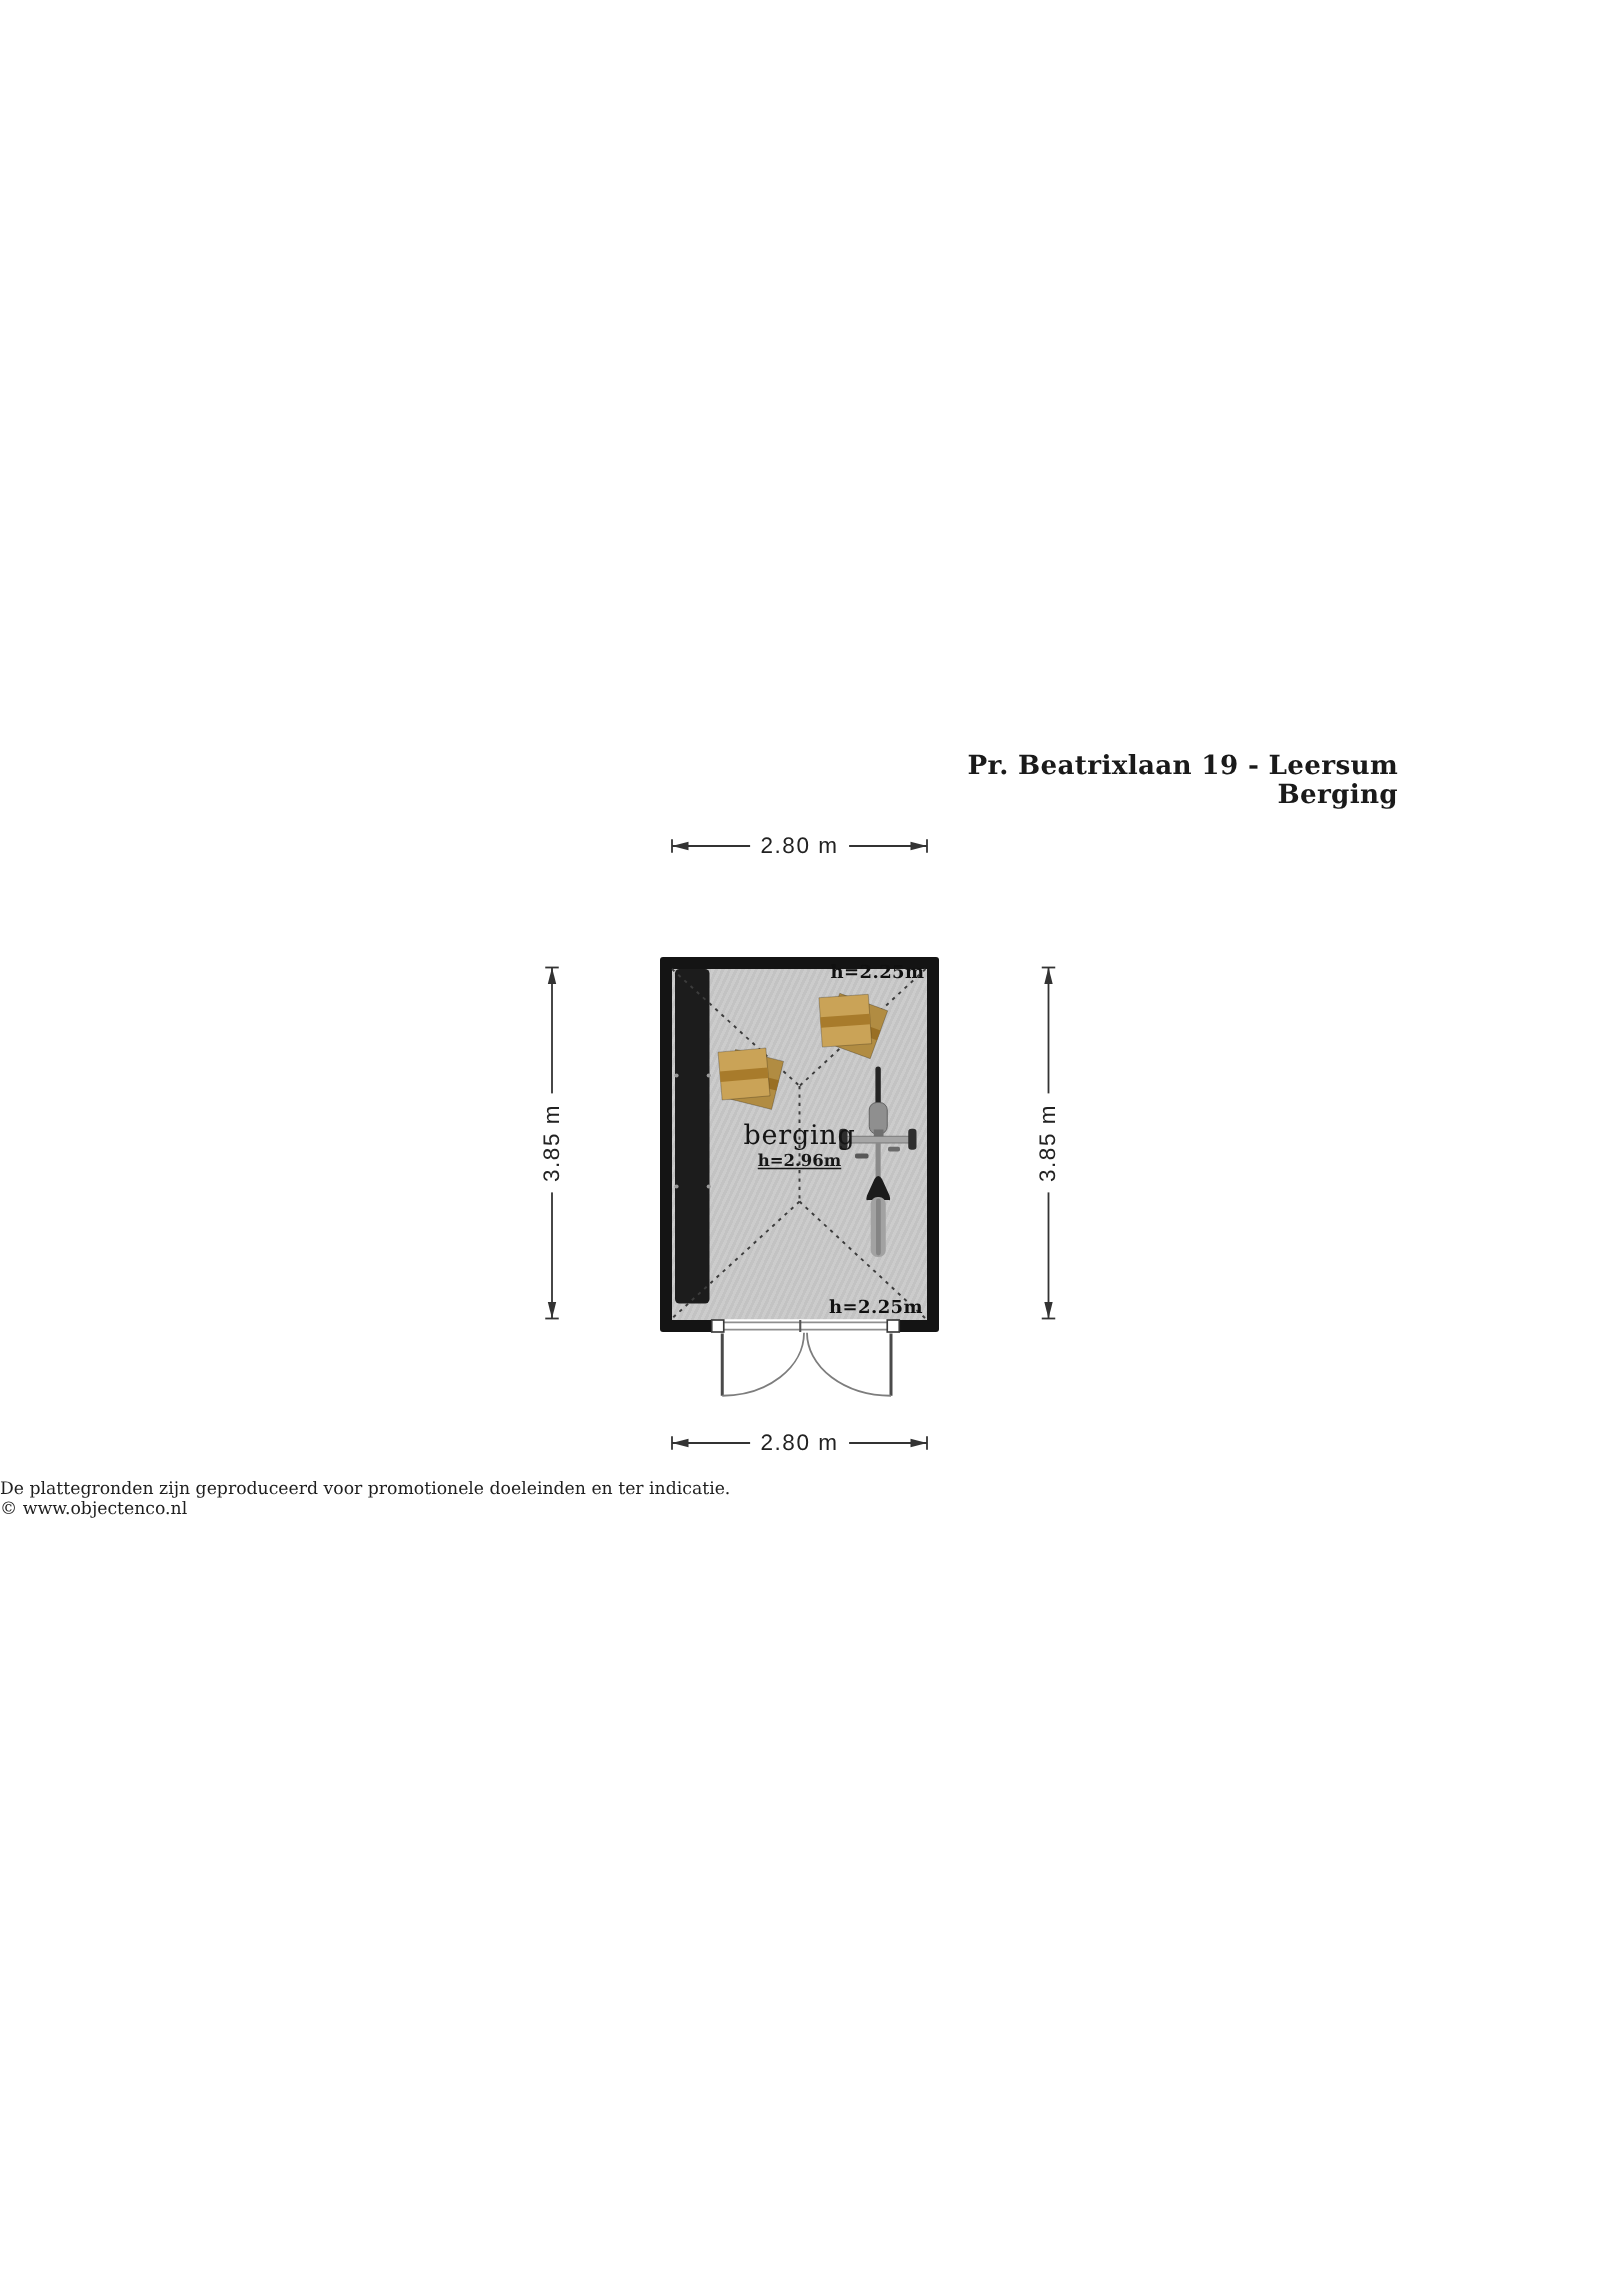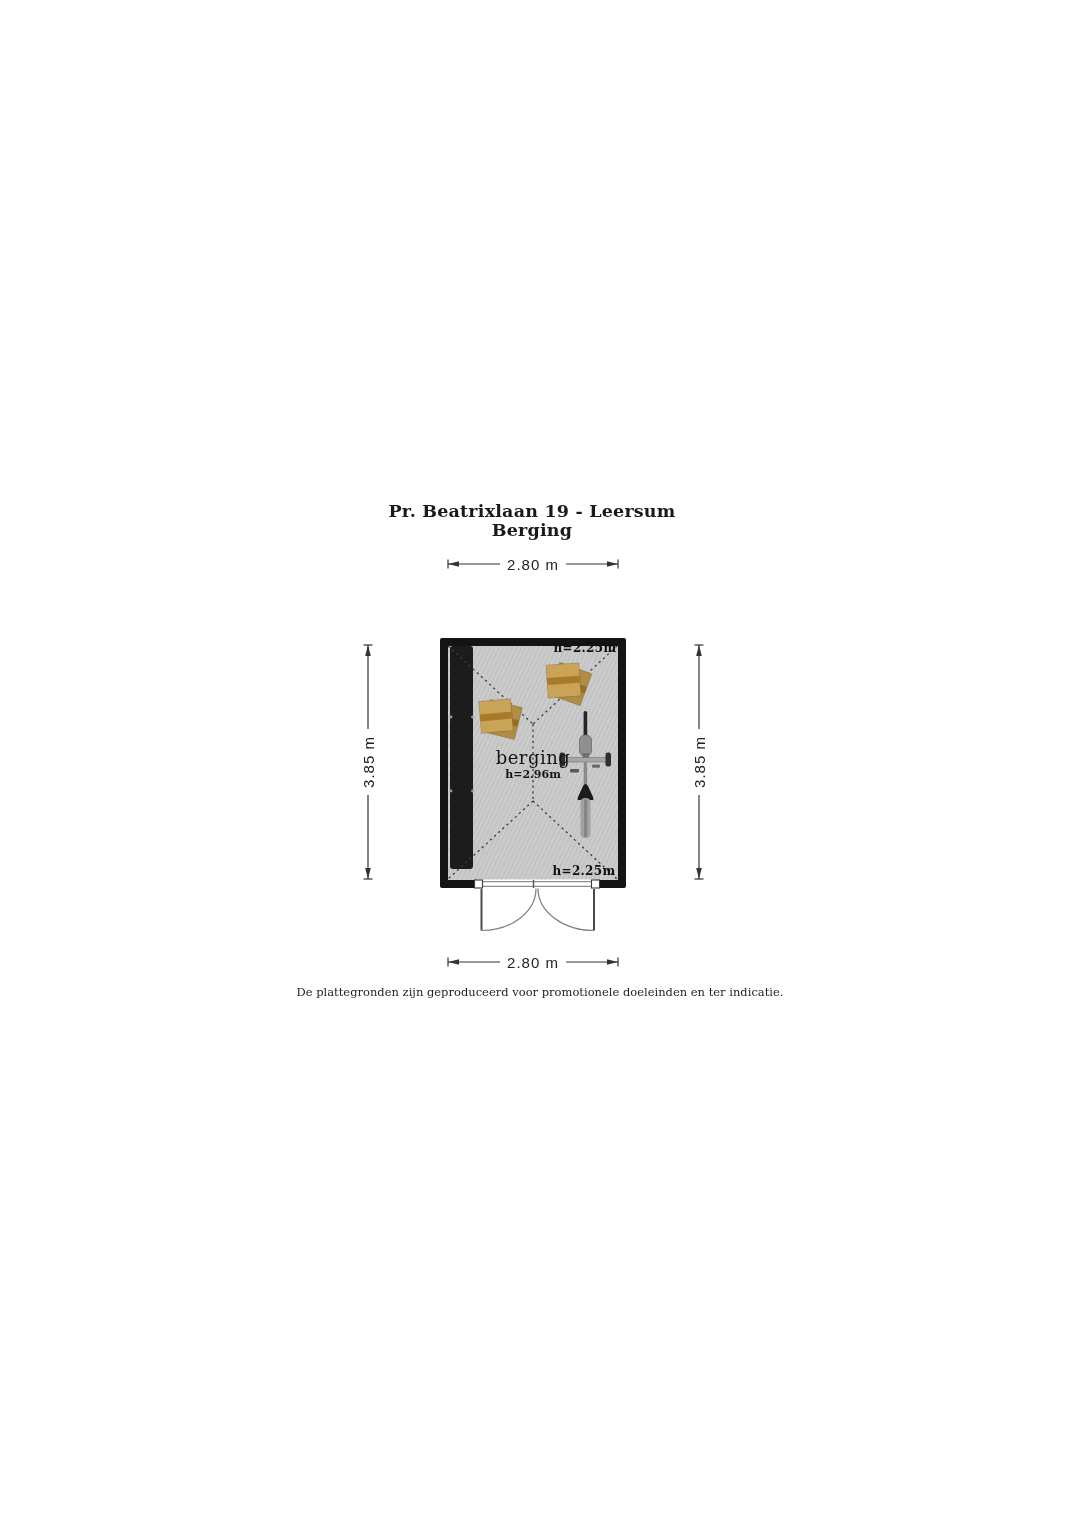--- a/index.html
+++ b/index.html
@@ -4,21 +4,21 @@
 <style>
   html,body{margin:0;padding:0;}
   body{
     width:1080px;height:1527px;background:#ffffff;position:relative;
     font-family:"DejaVu Serif", serif;overflow:hidden;
   }
   .abs{position:absolute;}
 
   
   #title-block{
-    left:132px;top:502px;width:800px;text-align:center;
+    left:132px;top:502px;width:800px;text-align:right;
     color:#1a1a1a;font-weight:700;font-size:17.5px;line-height:18.5px;
     letter-spacing:0.2px;
   }
 
   
   #plan-walls{
     left:440px;top:638px;width:186px;height:250px;
     background:#141414;border-radius:2px;
   }
   #plan-floor{
@@ -43,21 +43,21 @@
   }
   .dim-label.vert{transform:translate(-50%,-50%) rotate(-90deg);}
   .h-label{
     font-size:12px;font-weight:700;color:#101010;letter-spacing:0.3px;
   }
   #room-name{font-size:18px;color:#151515;letter-spacing:0.5px;}
   #room-height{font-size:11px;font-weight:700;color:#161616;}
 
   
   #footer-block{
-    left:0;top:986px;width:1080px;text-align:center;
+    left:0;top:986px;width:1080px;
     font-size:11.5px;line-height:12.6px;color:#1f1f1f;
   }
 </style>
 </head>
 <body>
 
 <div class="abs" id="title-block">
   <div>Pr. Beatrixlaan 19 - Leersum</div>
   <div>Berging</div>
 </div>
@@ -167,17 +167,18 @@
 </svg>
 
 <div class="abs label dim-label" style="left:533px;top:564px;">2.80 m</div>
 <div class="abs label dim-label" style="left:533px;top:962px;">2.80 m</div>
 <div class="abs label dim-label vert" style="left:368px;top:762px;">3.85 m</div>
 <div class="abs label dim-label vert" style="left:699px;top:762px;">3.85 m</div>
 
 <div class="abs label h-label" style="left:585px;top:648px;">h=2.25m</div>
 <div class="abs label h-label" style="left:584px;top:871px;">h=2.25m</div>
 <div class="abs label" id="room-name" style="left:533px;top:757px;">berging</div>
-<div class="abs label" id="room-height" style="left:533px;top:774px;">h=2.96m</div>
+<div class="abs label" id="room-height" style="left:533px;top:774px;text-decoration:underline;">h=2.96m</div>
 
 <div class="abs" id="footer-block">
   <div>De plattegronden zijn geproduceerd voor promotionele doeleinden en ter indicatie.</div>
+  <div>© www.objectenco.nl</div>
 </div>
 
 </body></html>

